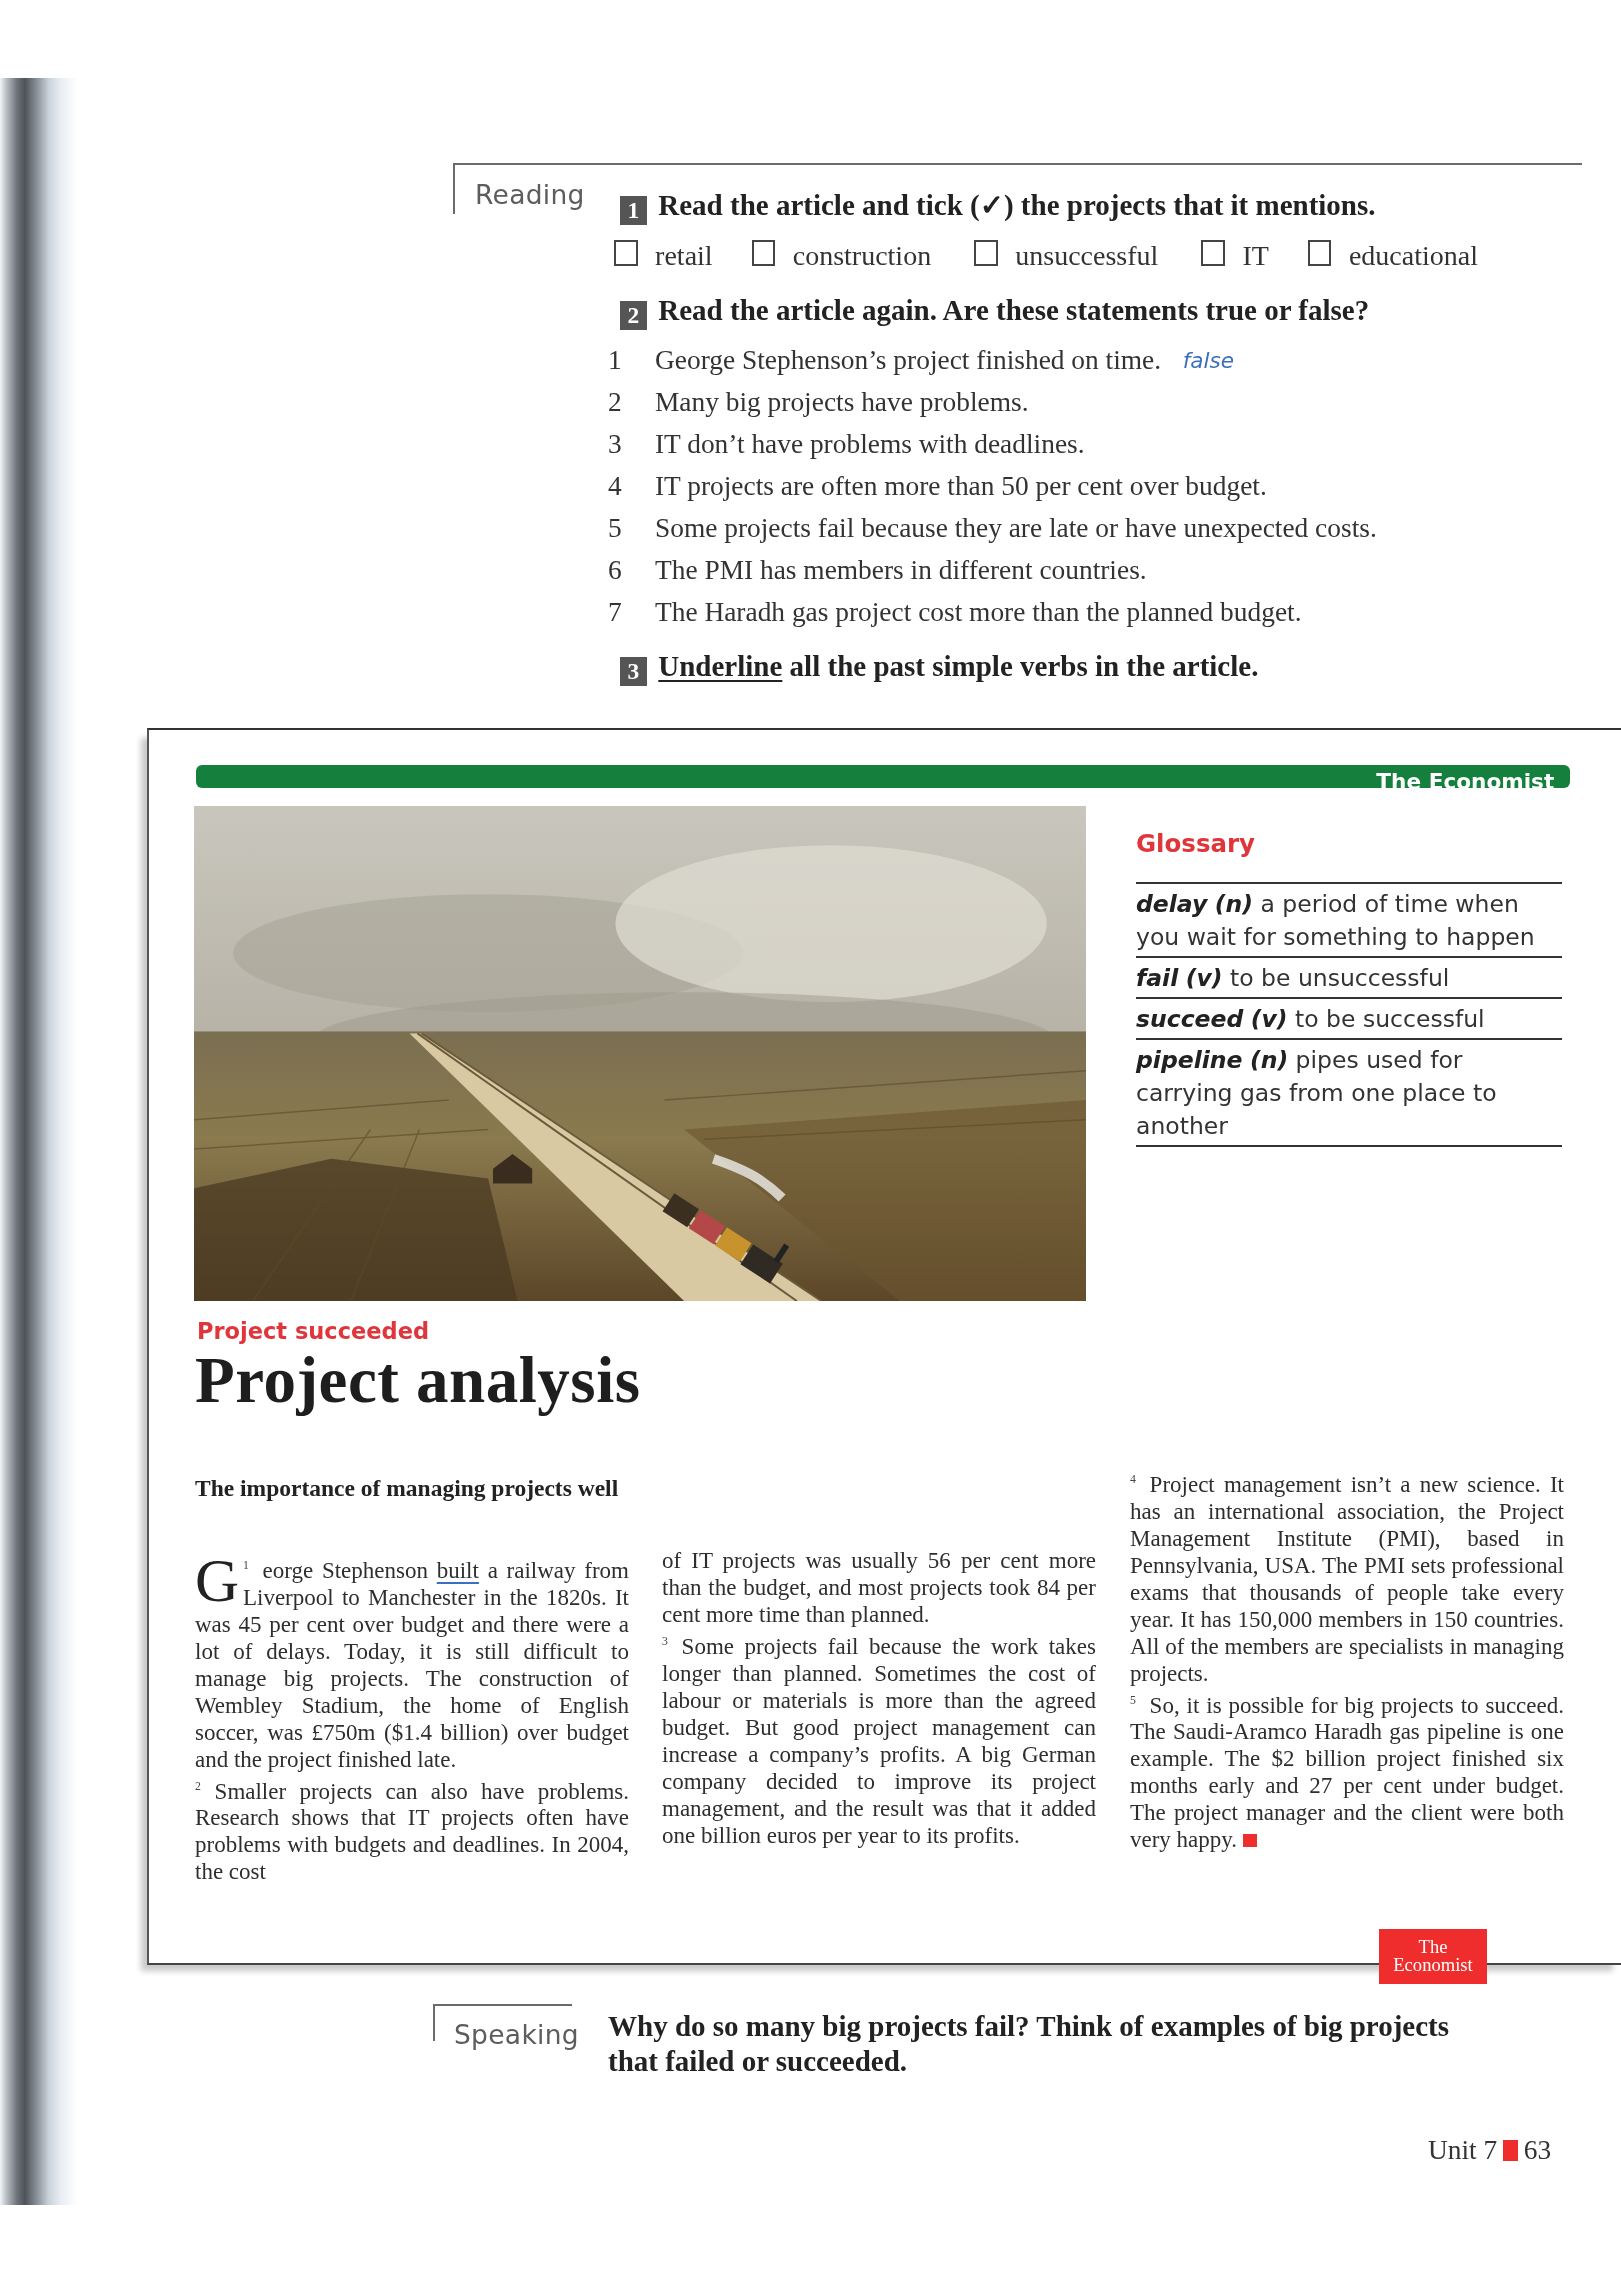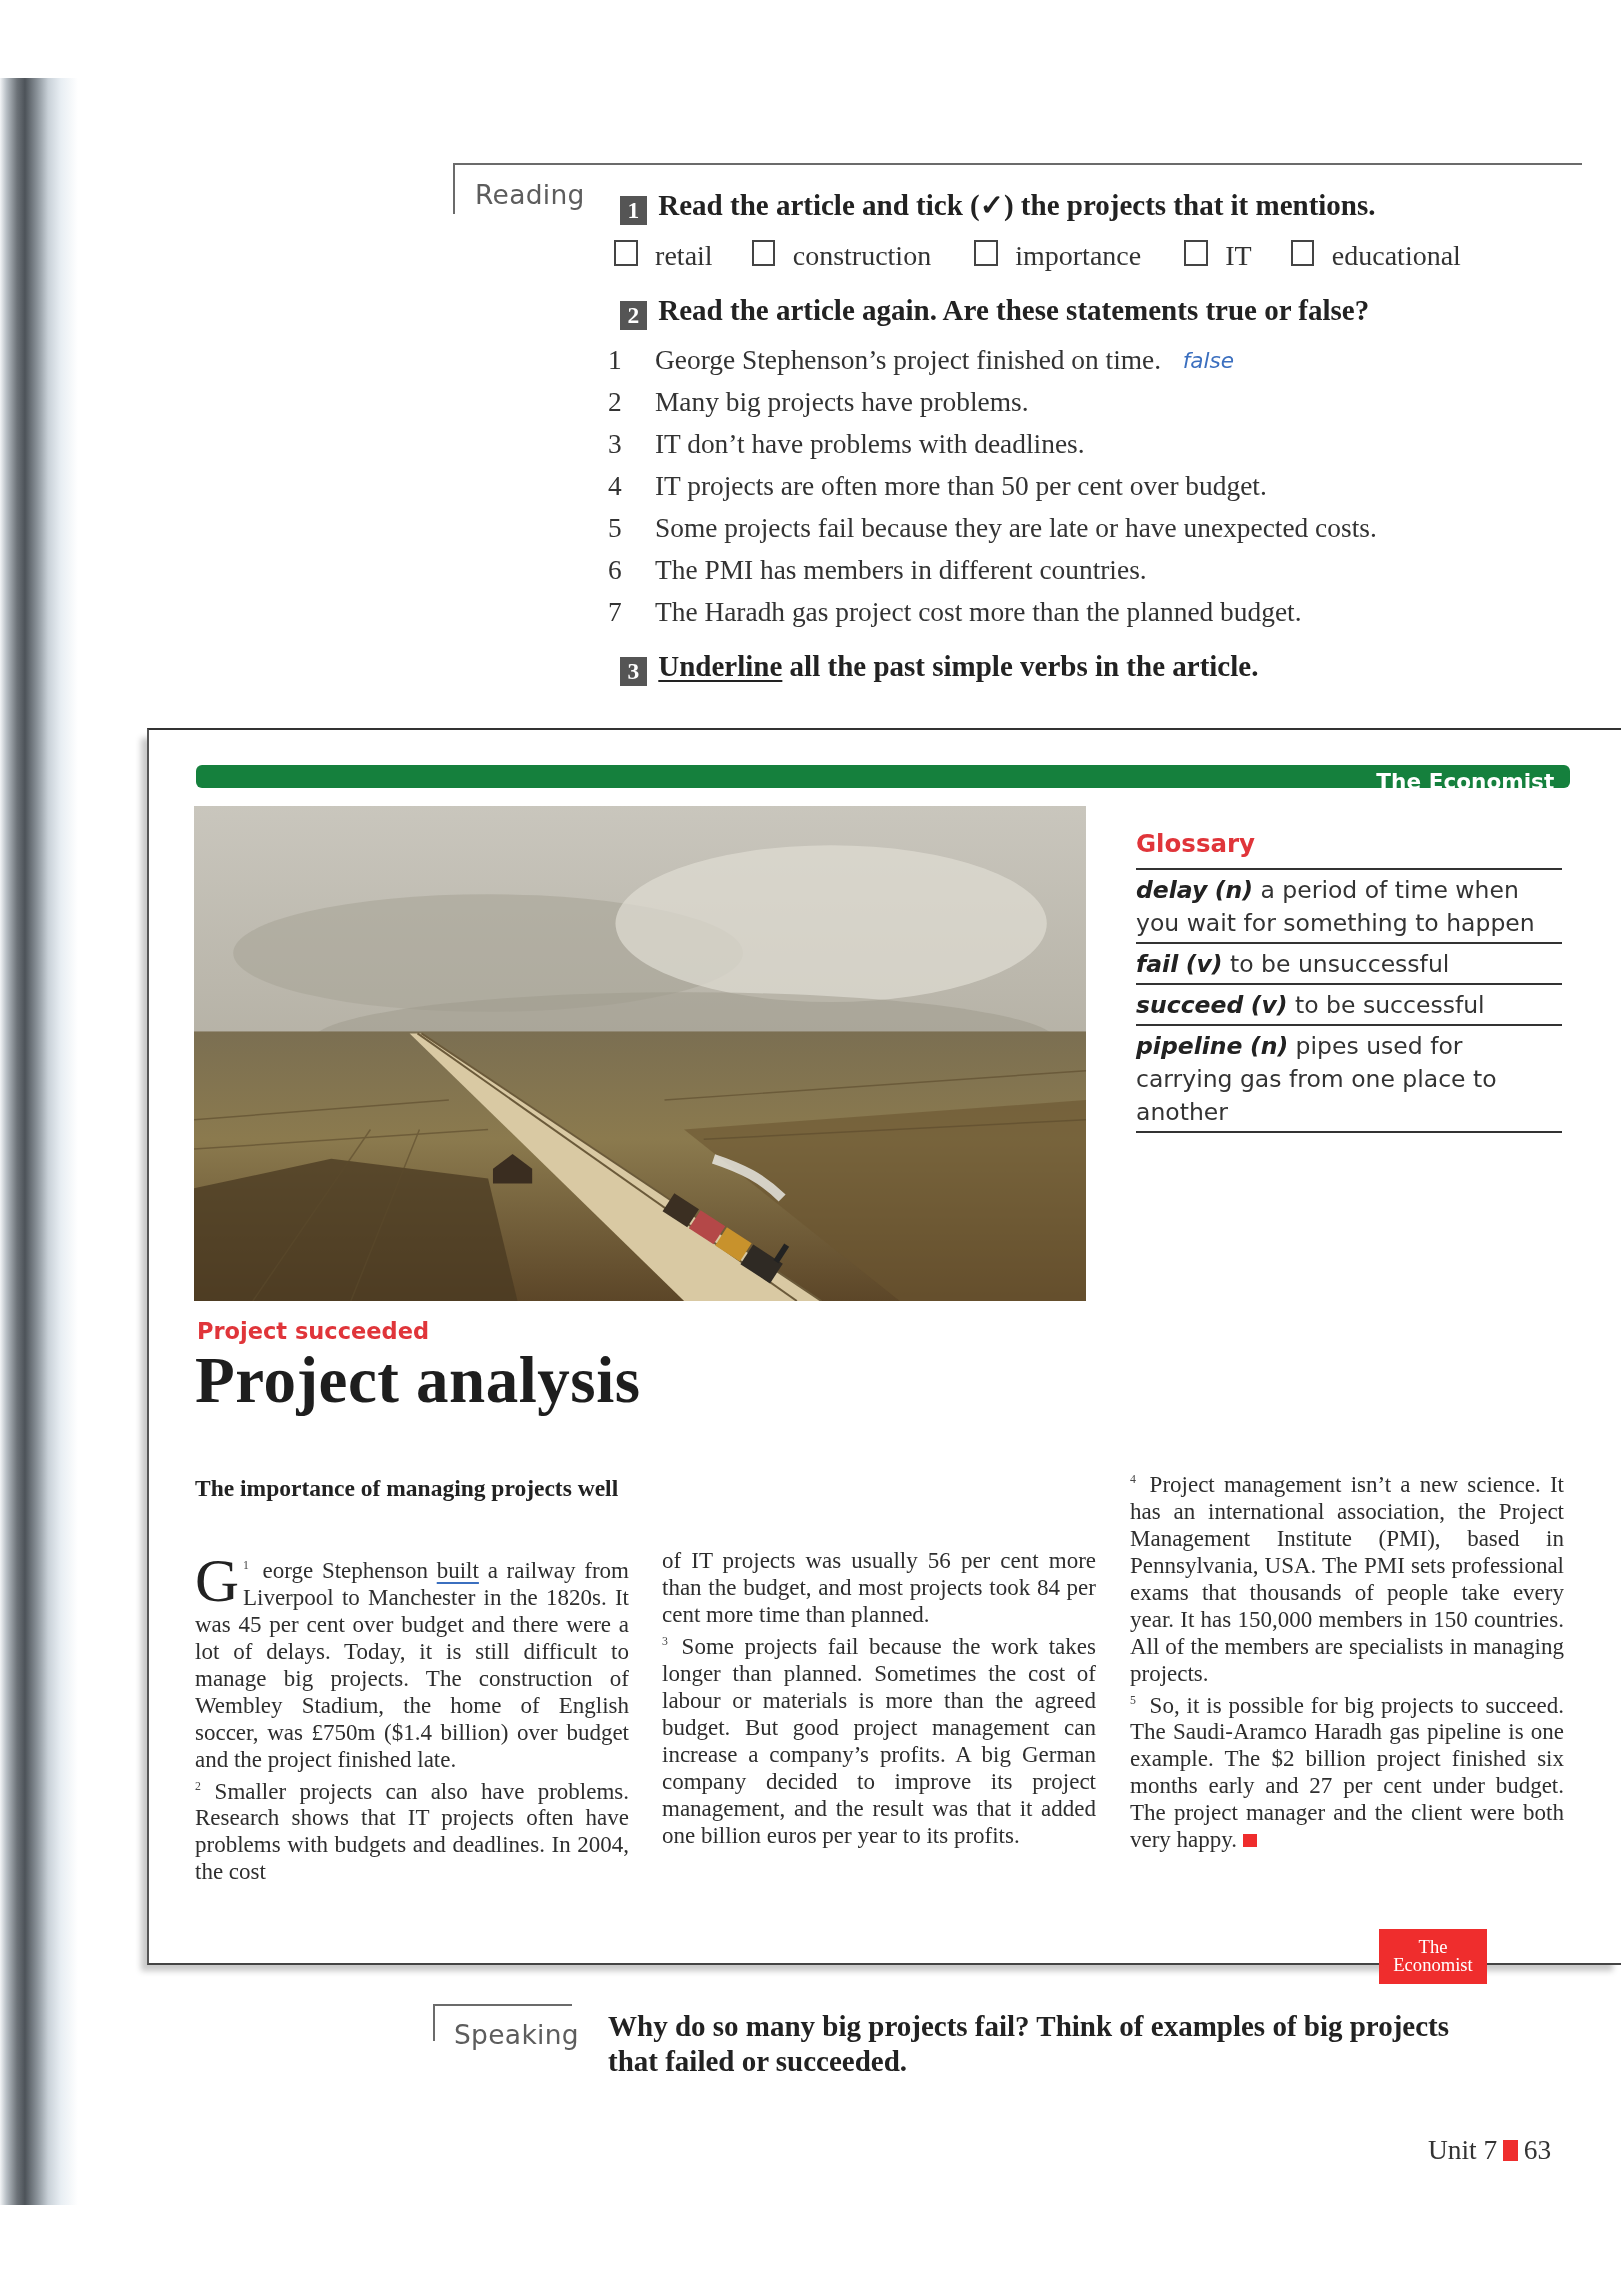--- a/index.html
+++ b/index.html
@@ -40,21 +40,21 @@
     border-top:2px solid #333; border-left:2px solid #555; border-bottom:2px solid #444;
     box-shadow:-7.8px 7.8px 5.9px -2px #c9c9c9;
     background:#fff;
   }
   .red-bar { position:absolute; left:196px; top:765px; width:1374px; height:23px; background:#15803d;border-radius:6px; }
   .red-bar-label { position:absolute; right:15.7px; top:3.9px; font-family:"DejaVu Sans", sans-serif; font-weight:bold; color:#fff; font-size:21.6px; }
   .photo {
     position:absolute; left:194px; top:806px; width:892px; height:495px; overflow:hidden;
   }
   .glossary { position:absolute; left:1136px; top:829px; width:426px; font-family:"DejaVu Sans", sans-serif; }
-  .gloss-title { color:#e0353a; font-size:24.5px; font-weight:bold; padding-bottom:10px; border-bottom:2.9px solid #333; }
+  .gloss-title { color:#e0353a; font-size:24.5px; font-weight:bold; padding-bottom:24px; border-bottom:2.9px solid #333; }
   .gloss-entry { font-size:23.5px; color:#333; line-height:33px; padding:3.9px 0 2px; border-bottom:2px solid #333; }
   .gloss-term { font-weight:bold; font-style:italic; color:#222; }
   .kicker { position:absolute; left:197px; top:1318px; font-family:"DejaVu Sans", sans-serif; font-size:22.5px; color:#e0353a; font-weight:bold; }
   .headline { position:absolute; left:195px; top:1343px; font-size:65px; font-weight:bold; color:#1e1e1e; letter-spacing:0.5px; }
   .standfirst { position:absolute; left:195px; top:1475px; font-size:23.5px; font-weight:bold; color:#222; }
   .col { position:absolute; font-size:23px; line-height:27px; color:#2e2e2e; text-align:justify; }
   .col p { margin:0; }
   .pnum { font-size:11.8px; vertical-align:super; margin-right:13.7px; color:#444; }
   .dropcap { float:left; font-size:61px; line-height:49px; margin:3.9px 3.9px 0 0; color:#222; }
   .end-mark { display:inline-block; width:13.7px; height:13.7px; background:#ef2d2d; margin-left:5.9px; }
@@ -82,21 +82,21 @@
   <label class="check-item">
       <span class="check-box"></span>
       <span>retail</span>
     </label>
   <label class="check-item" style="margin-right:43px">
       <span class="check-box"></span>
       <span>construction</span>
     </label>
   <label class="check-item" style="margin-right:43px">
       <span class="check-box"></span>
-      <span>importance</span>
+      <span>unsuccessful</span>
     </label>
   <label class="check-item">
       <span class="check-box"></span>
       <span>IT</span>
     </label>
   <label class="check-item">
       <span class="check-box"></span>
       <span>educational</span>
     </label>
 </div>

